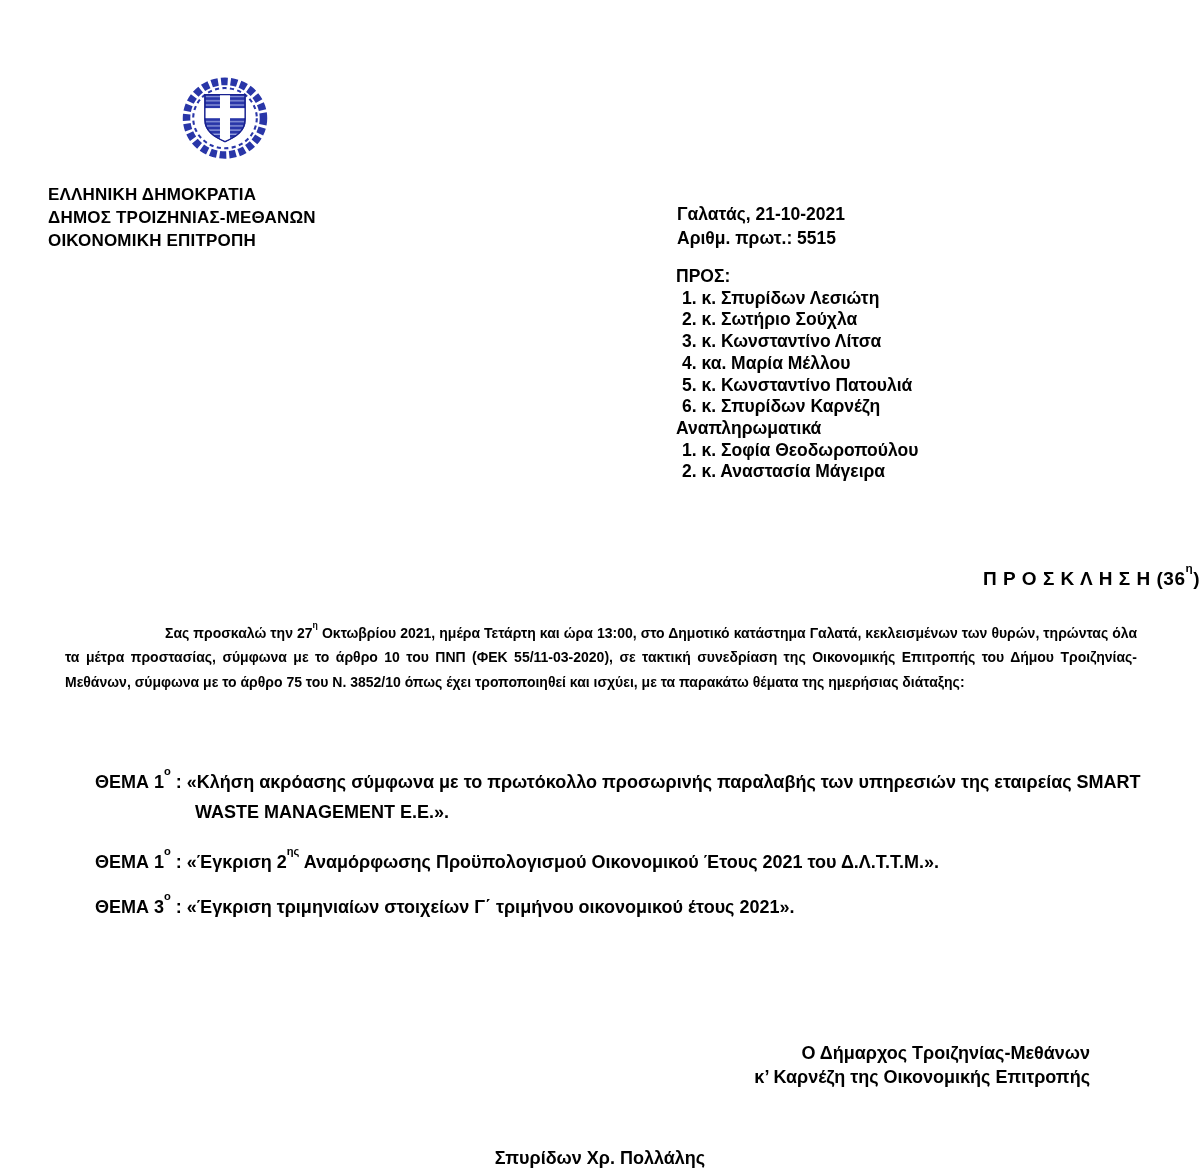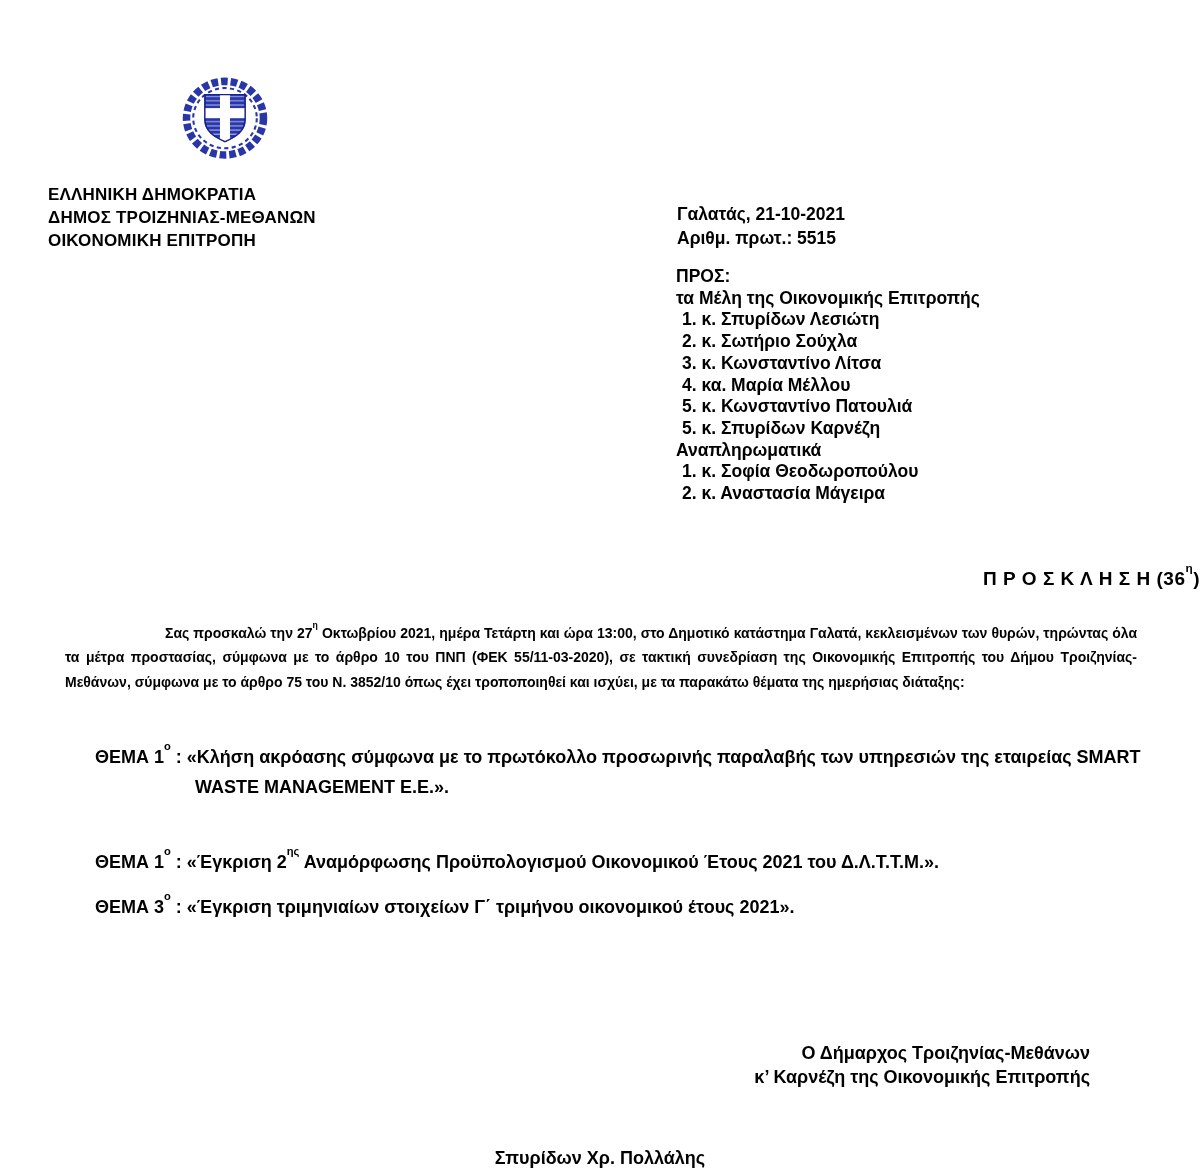--- a/index.html
+++ b/index.html
@@ -31,21 +31,21 @@
   .intro {
     position:absolute; left:65px; top:617px; width:1072px; margin:0;
     font-size:14px; line-height:24.5px; text-align:justify; text-indent:100px;
   }
 
   .topic {
     position:absolute; left:95px; width:1005px;
     font-size:18px; line-height:25px;
     padding-left:100px; text-indent:-100px;
   }
-  .t1 { top:740px; }
+  .t1 { top:765px; }
   .t2 { top:845px; }
   .t3 { top:890px; }
 
   .closing {
     position:absolute; left:0; top:1041px; width:1090px;
     text-align:right; font-size:18px; line-height:24px;
   }
   .signature {
     position:absolute; left:0; top:1146px; width:1200px;
     text-align:center; font-size:18px; line-height:24px;
@@ -82,27 +82,26 @@
     <div>ΟΙΚΟΝΟΜΙΚΗ ΕΠΙΤΡΟΠΗ</div>
   </div>
 
   <div class="meta">
     <div>Γαλατάς, 21-10-2021</div>
     <div>Αριθμ. πρωτ.: 5515</div>
   </div>
 
   <div class="recipients">
     <div class="tolabel">ΠΡΟΣ:</div>
-    <div>τα Μέλη της Οικονομικής Επιτροπής</div>
     <div class="num">1. κ. Σπυρίδων Λεσιώτη</div>
     <div class="num">2. κ. Σωτήριο Σούχλα</div>
     <div class="num">3. κ. Κωνσταντίνο Λίτσα</div>
     <div class="num">4. κα. Μαρία Μέλλου</div>
     <div class="num">5. κ. Κωνσταντίνο Πατουλιά</div>
-    <div class="num">5. κ. Σπυρίδων Καρνέζη</div>
+    <div class="num">6. κ. Σπυρίδων Καρνέζη</div>
     <div>Αναπληρωματικά</div>
     <div class="num">1. κ. Σοφία Θεοδωροπούλου</div>
     <div class="num">2. κ. Αναστασία Μάγειρα</div>
   </div>
 
   <div class="title-block"><span>Π Ρ Ο Σ Κ Λ Η Σ Η</span><span> (36</span><sup class="sp">η</sup><span>)</span></div>
 
   <p class="intro"><span>Σας προσκαλώ την 27</span><sup class="sp">η</sup><span> Οκτωβρίου 2021, ημέρα Τετάρτη και ώρα 13:00, στο Δημοτικό κατάστημα Γαλατά, κεκλεισμένων των θυρών, τηρώντας όλα τα μέτρα προστασίας, σύμφωνα με το άρθρο 10 του ΠΝΠ (ΦΕΚ 55/11-03-2020), σε τακτική συνεδρίαση της Οικονομικής Επιτροπής του Δήμου Τροιζηνίας-Μεθάνων, σύμφωνα με το  άρθρο 75 του Ν. 3852/10 όπως έχει τροποποιηθεί και ισχύει, με τα παρακάτω θέματα της ημερήσιας διάταξης:</span></p>
 
   <div class="topic t1"><span>ΘΕΜΑ 1</span><sup class="sp">ο</sup><span> : </span><span>«Κλήση ακρόασης σύμφωνα με το πρωτόκολλο προσωρινής παραλαβής των υπηρεσιών της εταιρείας SMART WASTE MANAGEMENT Ε.Ε.».</span><sup class="sp"></sup><span></span></div>

